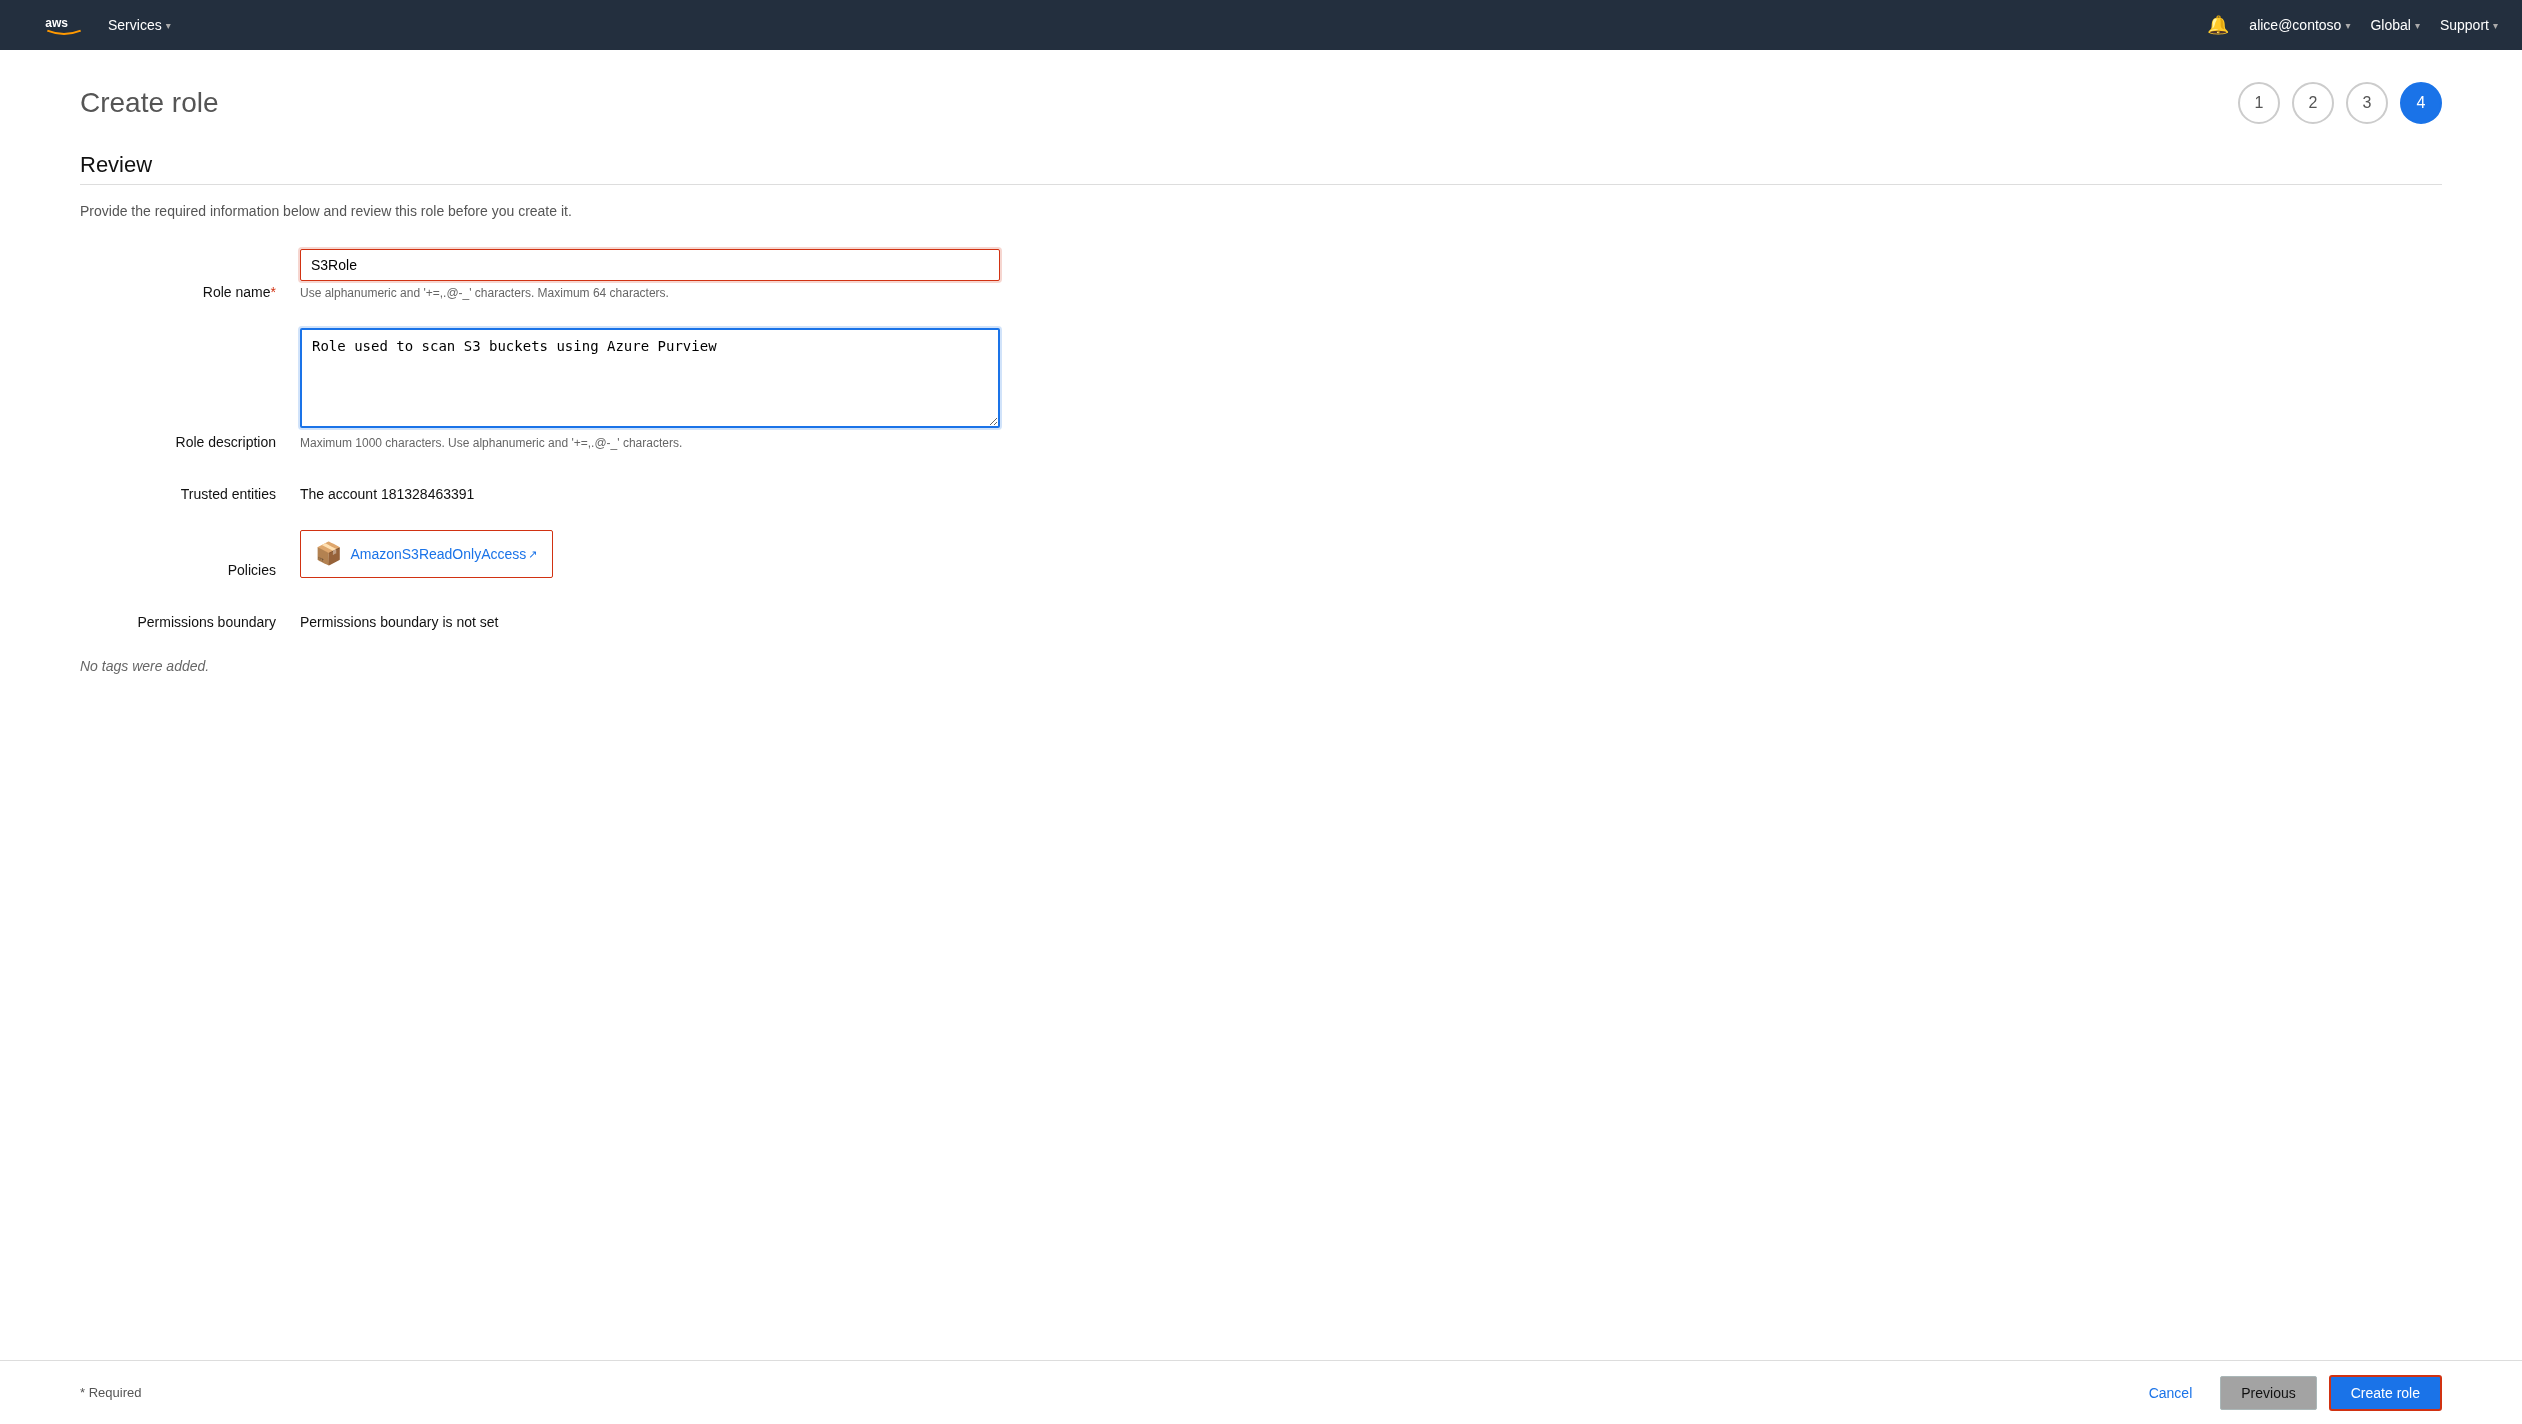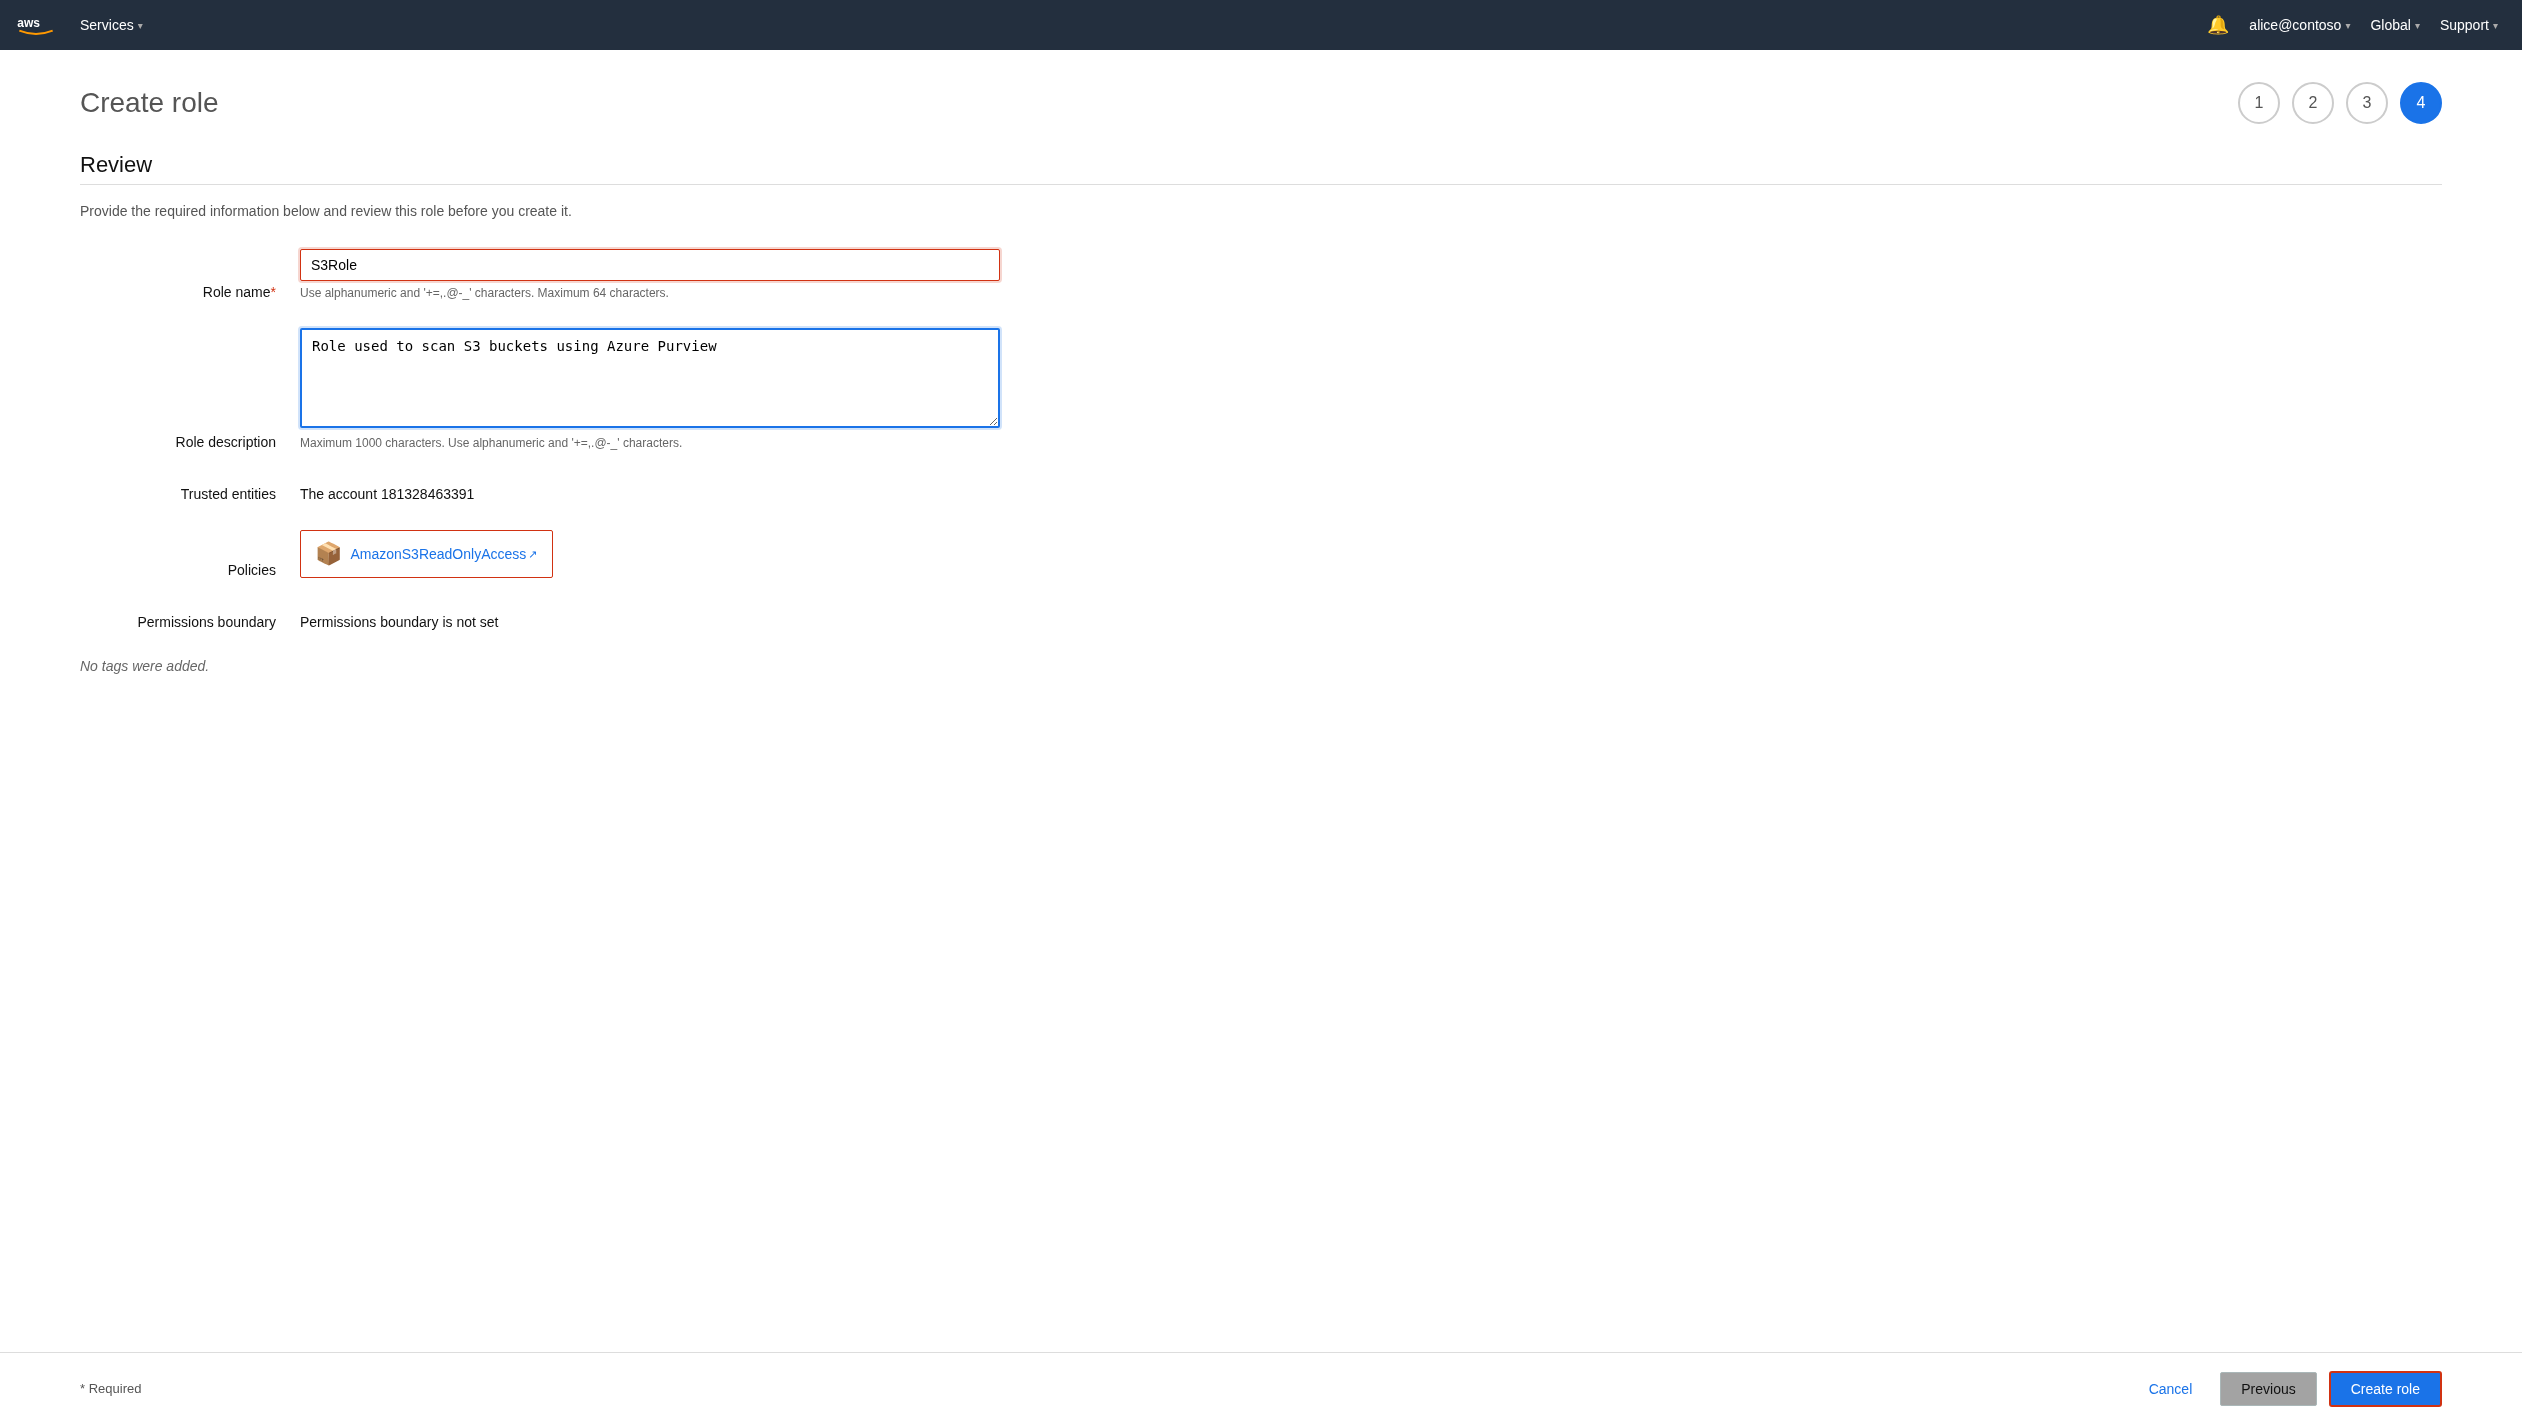--- a/index.html
+++ b/index.html
@@ -20,20 +20,21 @@
       align-items: center;
       height: 50px;
       padding: 0 16px;
       gap: 8px;
       flex-shrink: 0;
     }
     .aws-logo {
       display: flex;
       align-items: center;
       margin-right: 8px;
+      margin-left: 28px;
     }
     .aws-logo svg { width: 40px; height: 30px; }
     .nav-item {
       color: #fff;
       font-size: 14px;
       display: flex;
       align-items: center;
       gap: 4px;
       cursor: pointer;
       padding: 4px 8px;
@@ -209,21 +210,21 @@
       color: #666;
       font-style: italic;
       margin-top: 20px;
       margin-left: 0;
     }
 
     
     .footer {
       background: #fff;
       border-top: 1px solid #ddd;
-      height: 72px;
+      height: 64px;
       display: flex;
       align-items: center;
       padding: 0 80px;
       position: fixed;
       bottom: 0;
       left: 0;
       right: 0;
     }
     .required-note {
       font-size: 13px;

